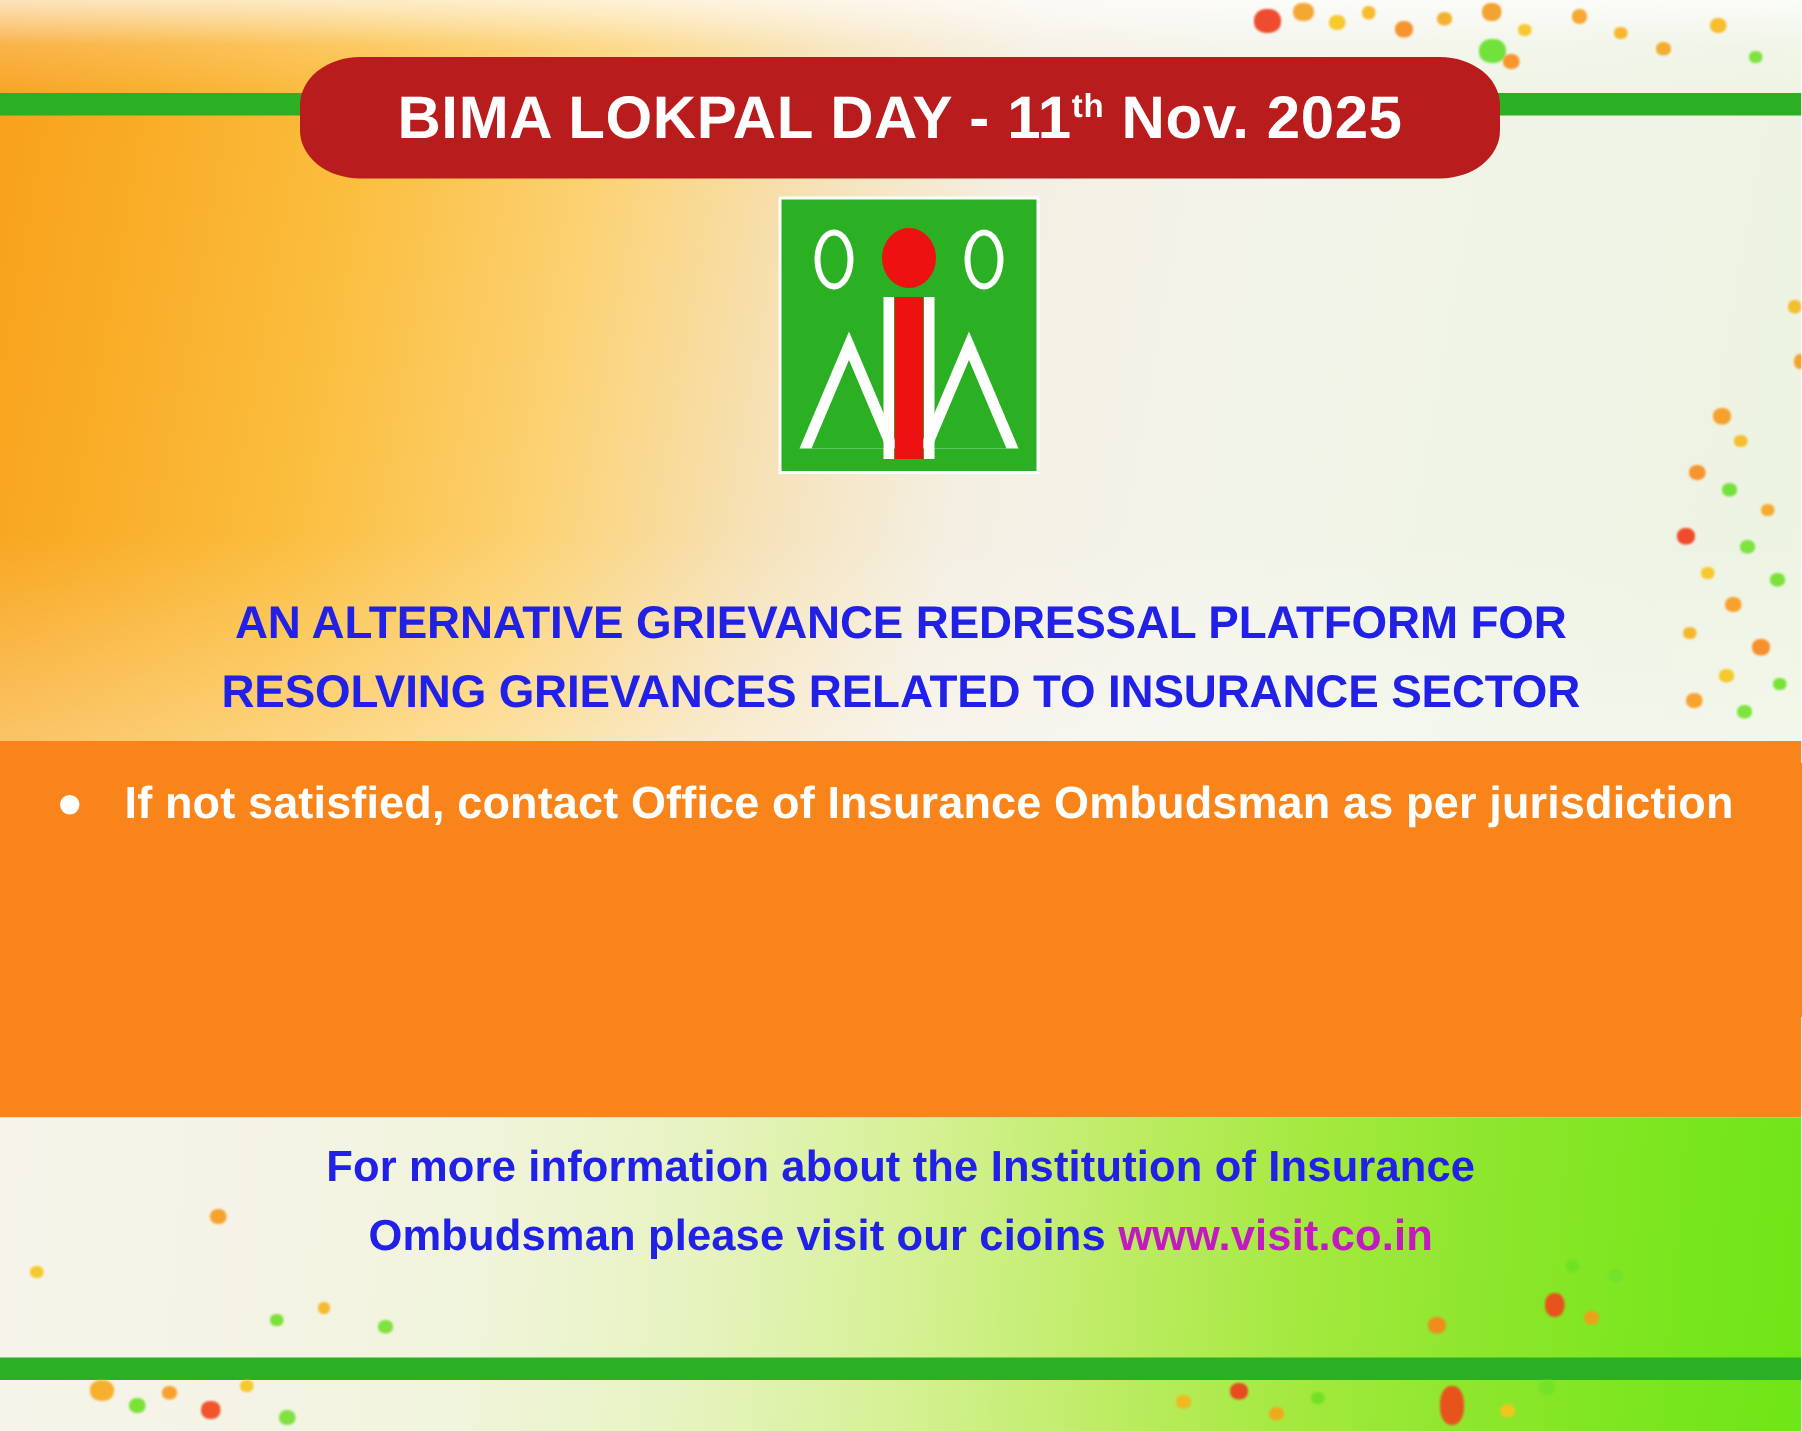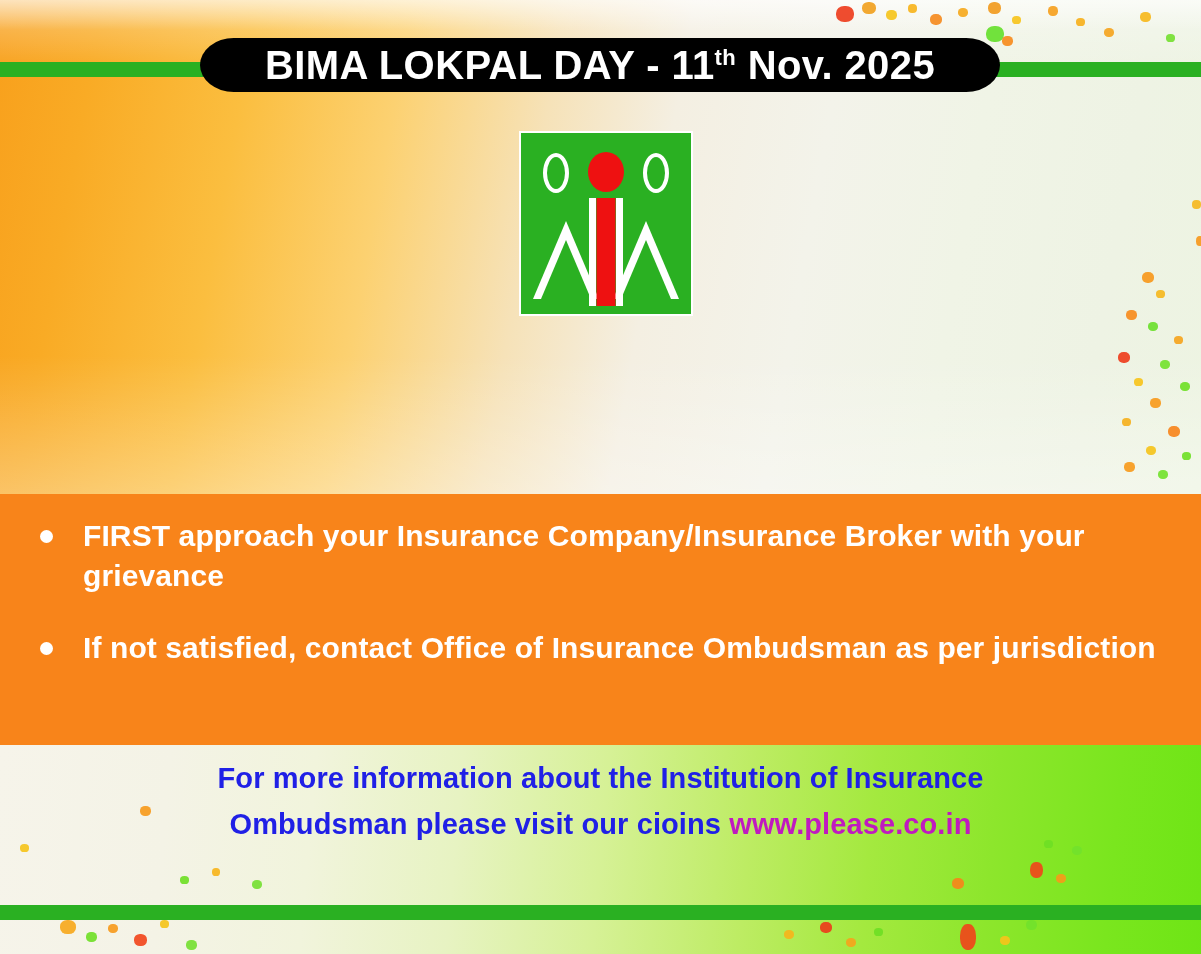--- a/index.html
+++ b/index.html
@@ -54,22 +54,22 @@
     position: absolute;
     left: 0; top: 62px;
     width: 1201px;
     height: 15px;
     background: #2ab022;
   }
   .banner-pill {
     position: absolute;
     left: 200px; top: 38px;
     width: 800px;
-    height: 54px;
-    background: #000000;
+    height: 81px;
+    background: #b91c1c;
     border-radius: 40px / 32px;
     display: flex;
     align-items: center;
     justify-content: center;
   }
   .banner-title {
     color: #ffffff;
     font-size: 40px;
     font-weight: bold;
     letter-spacing: 0.4px;
@@ -289,38 +289,38 @@
       <div class="logo-tri left"></div>
       <div class="logo-tri-inner left"></div>
       <div class="logo-tri right"></div>
       <div class="logo-tri-inner right"></div>
       <div class="logo-bar-gapL"></div>
       <div class="logo-bar-gapR"></div>
       <div class="logo-bar"></div>
     </div>
   </div>
 
+  <div class="tagline">
+    <div>AN ALTERNATIVE GRIEVANCE REDRESSAL PLATFORM FOR</div>
+    <div>RESOLVING GRIEVANCES RELATED TO INSURANCE SECTOR</div>
+  </div>
 
   <div class="orange-band">
     <div class="bullets">
       <div class="bullet-row">
         <div class="bullet-dot"></div>
-        <div class="bullet-text">FIRST approach your Insurance Company/Insurance Broker with your grievance</div>
-      </div>
-      <div class="bullet-row">
-        <div class="bullet-dot"></div>
         <div class="bullet-text">If not satisfied, contact Office of Insurance Ombudsman as per jurisdiction</div>
       </div>
     </div>
   </div>
 
   <div class="bottom-section">
     <div class="bottom-text">
       <div>For more information about the Institution of Insurance</div>
-      <div><span>Ombudsman please visit our cioins </span><span class="url">www.please.co.in</span></div>
+      <div><span>Ombudsman please visit our cioins </span><span class="url">www.visit.co.in</span></div>
     </div>
   </div>
   <div class="bottom-green-rule"></div>
 
   <div id="confetti-layer">
       <div class="confetti" style="left: 836px; top: 6px; width: 18px; height: 16px; background: rgb(238, 58, 26); opacity: 0.9; filter: blur(0.6px);"></div>
       <div class="confetti" style="left: 862px; top: 2px; width: 14px; height: 12px; background: rgb(242, 160, 28); opacity: 0.9; filter: blur(0.6px);"></div>
       <div class="confetti" style="left: 886px; top: 10px; width: 11px; height: 10px; background: rgb(246, 196, 25); opacity: 0.9; filter: blur(0.6px);"></div>
       <div class="confetti" style="left: 908px; top: 4px; width: 9px; height: 9px; background: rgb(248, 180, 26); opacity: 0.9; filter: blur(0.6px);"></div>
       <div class="confetti" style="left: 930px; top: 14px; width: 12px; height: 11px; background: rgb(246, 138, 28); opacity: 0.9; filter: blur(0.6px);"></div>

